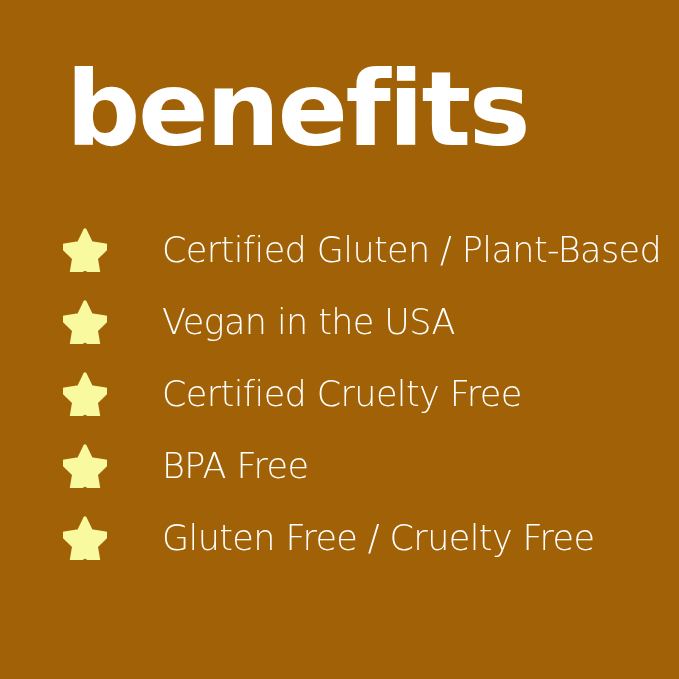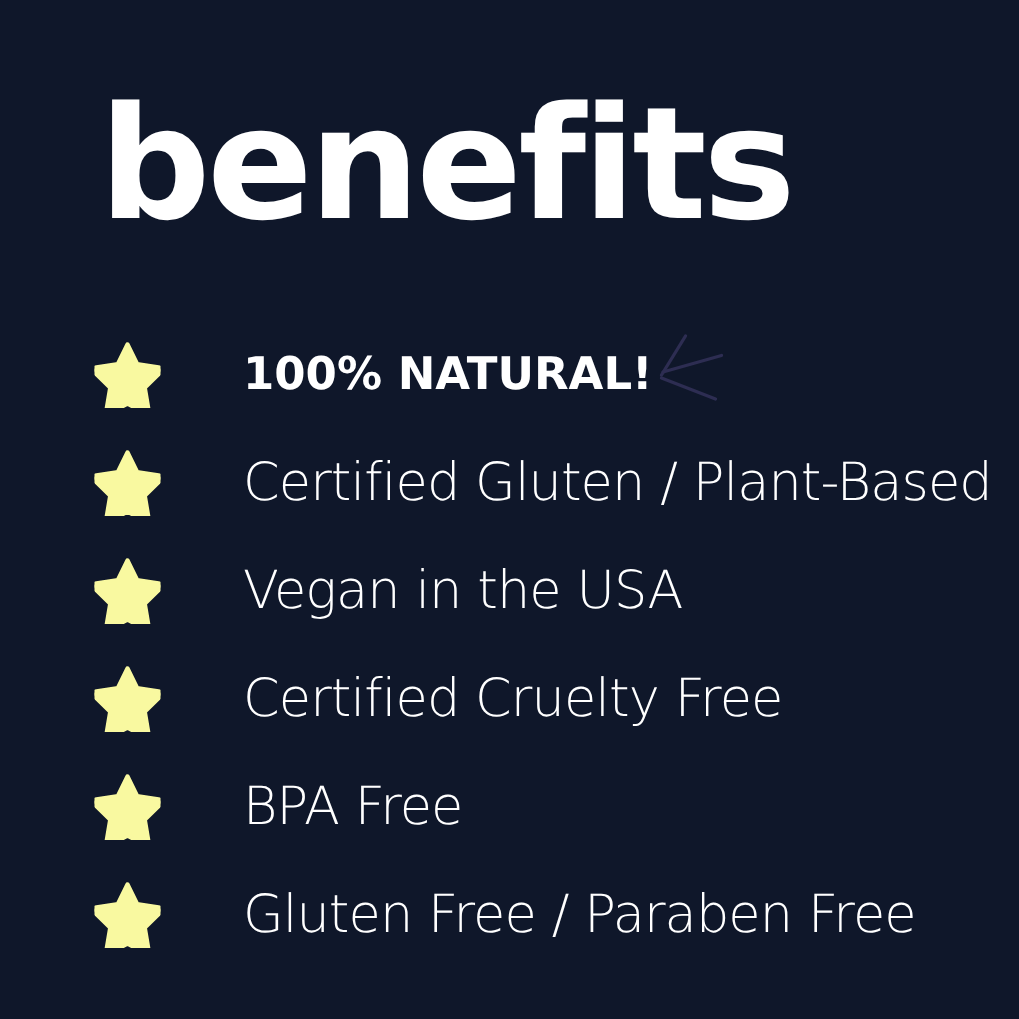--- a/index.html
+++ b/index.html
@@ -9,21 +9,21 @@
   body {
     width: 679px;
     height: 679px;
     overflow: hidden;
     font-family: "DejaVu Sans", sans-serif;
   }
   #poster {
     position: relative;
     width: 679px;
     height: 679px;
-    background: #0f172a;
+    background: #a16207;
     box-sizing: border-box;
     overflow: hidden;
   }
 
   
   #title {
     position: absolute;
     left: 66px;
     top: 57px;
     font-family: "DejaVu Sans", sans-serif;
@@ -90,37 +90,20 @@
 </style>
 </head>
 <body>
 
 <div id="poster">
 
   <div id="title">benefits</div>
 
   <div id="benefit-list">
 
-    <div class="benefit-row emphasis">
-      <div class="star-cell">
-        <svg class="star-icon" viewBox="0 0 100 100">
-          <path d="M50 4 L64.5 33.8 L97 38.6 C100.6 39.1 102 43.5 99.3 46.1 L75.9 69.2 L81.4 101.9 C82 105.5 78.2 108.2 75 106.5 L50 93 L25 106.5 C21.8 108.2 18 105.5 18.6 101.9 L24.1 69.2 L0.7 46.1 C-1.9 43.5 -0.6 39.1 3 38.6 L35.5 33.8 Z" fill="#f9f9a0" stroke="#f9f9a0" stroke-width="7" stroke-linejoin="round"></path>
-        </svg>
-      </div>
-      <div class="label-wrap">
-        <span class="benefit-label">100% NATURAL!</span>
-        <svg class="sparkle-icon" viewBox="0 0 48 52">
-          <g stroke="#2d2d52" stroke-width="2.2" stroke-linecap="round" fill="none">
-            <path d="M4 32 L20 6"></path>
-            <path d="M5 30 L44 19"></path>
-            <path d="M4 34 L40 48"></path>
-          </g>
-        </svg>
-      </div>
-    </div>
 
     <div class="benefit-row">
       <div class="star-cell">
         <svg class="star-icon" viewBox="0 0 100 100">
           <path d="M50 4 L64.5 33.8 L97 38.6 C100.6 39.1 102 43.5 99.3 46.1 L75.9 69.2 L81.4 101.9 C82 105.5 78.2 108.2 75 106.5 L50 93 L25 106.5 C21.8 108.2 18 105.5 18.6 101.9 L24.1 69.2 L0.7 46.1 C-1.9 43.5 -0.6 39.1 3 38.6 L35.5 33.8 Z" fill="#f9f9a0" stroke="#f9f9a0" stroke-width="7" stroke-linejoin="round"></path>
         </svg>
       </div>
       <div class="label-wrap">
         <span class="benefit-label">Certified Gluten / Plant-Based</span>
       </div>
@@ -159,18 +142,18 @@
       </div>
     </div>
 
     <div class="benefit-row">
       <div class="star-cell">
         <svg class="star-icon" viewBox="0 0 100 100">
           <path d="M50 4 L64.5 33.8 L97 38.6 C100.6 39.1 102 43.5 99.3 46.1 L75.9 69.2 L81.4 101.9 C82 105.5 78.2 108.2 75 106.5 L50 93 L25 106.5 C21.8 108.2 18 105.5 18.6 101.9 L24.1 69.2 L0.7 46.1 C-1.9 43.5 -0.6 39.1 3 38.6 L35.5 33.8 Z" fill="#f9f9a0" stroke="#f9f9a0" stroke-width="7" stroke-linejoin="round"></path>
         </svg>
       </div>
       <div class="label-wrap">
-        <span class="benefit-label">Gluten Free / Paraben Free</span>
+        <span class="benefit-label">Gluten Free / Cruelty Free</span>
       </div>
     </div>
 
   </div>
 </div>
 
 </body></html>

